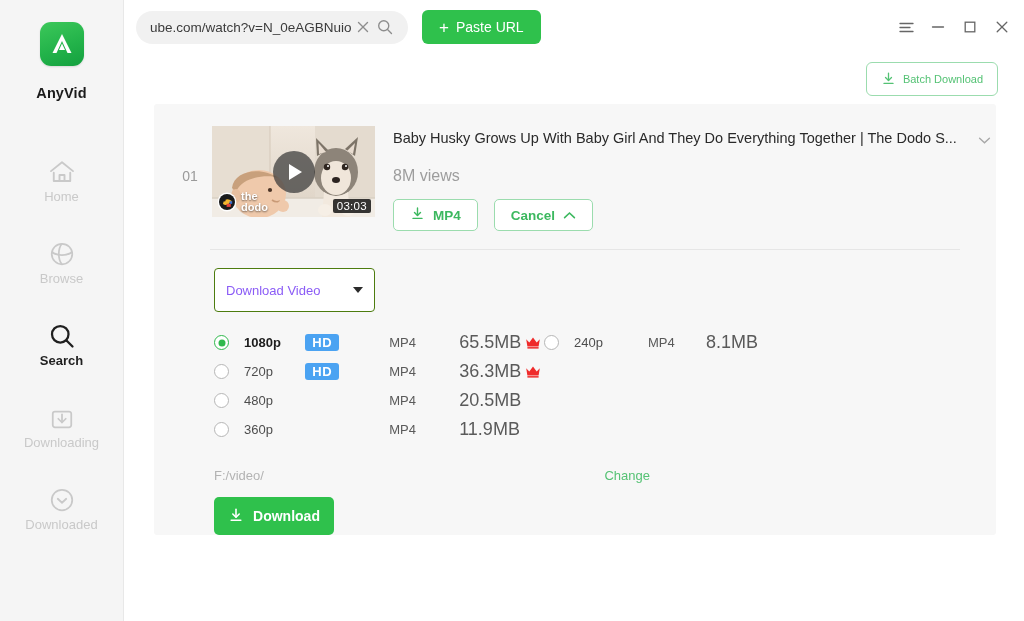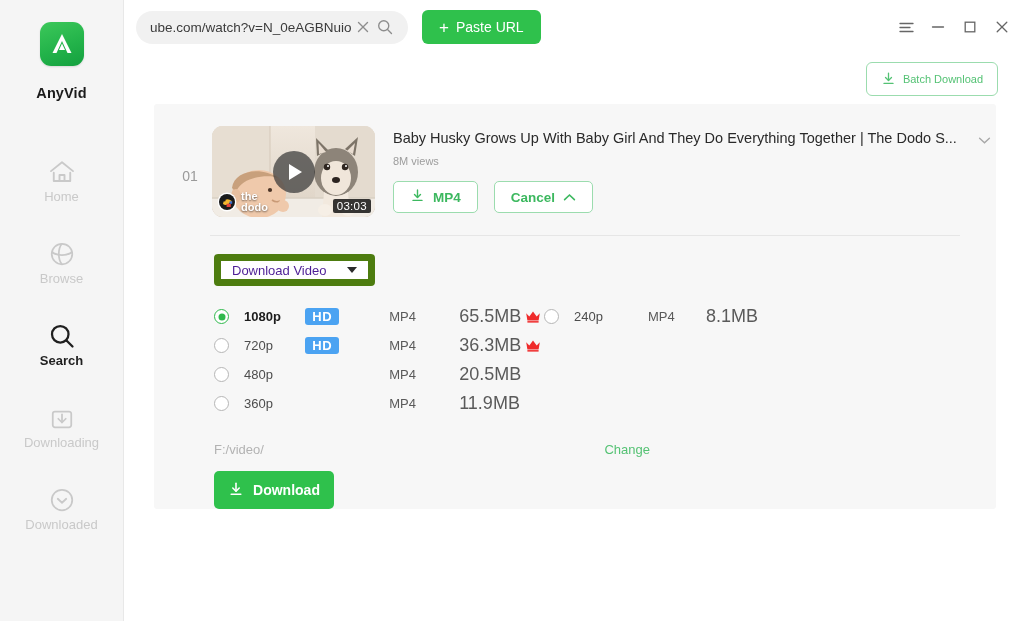--- a/index.html
+++ b/index.html
@@ -157,21 +157,21 @@
     width: 44px;
     font-size: 14px;
     color: #9a9a9a;
     padding-top: 42px;
     text-align: center;
     flex: 0 0 44px;
   }
   .thumb {
     position: relative;
     width: 163px; height: 91px;
-    border-radius: 11px;
+    border-radius: 0;
     overflow: hidden;
     flex: 0 0 163px;
     background: #cbbfae;
     cursor: pointer;
     text-decoration: underline;
   }
   .thumb-img { position: absolute; inset: 0; }
   .play-badge {
     position: absolute;
     left: 50%; top: 50%;
@@ -212,22 +212,22 @@
   .meta { flex: 1; padding-left: 18px; padding-top: 2px; position: relative; }
   .title {
     font-size: 14.5px;
     color: #2a2a2a;
     line-height: 20px;
     padding-right: 34px;
     white-space: nowrap;
     overflow: hidden;
   }
   .views {
-    margin-top: 7px;
-    font-size: 11px;
+    margin-top: 19px;
+    font-size: 16px;
     color: #9d9d9d;
   }
   .title-caret {
     position: absolute; right: 0; top: 5px;
     cursor: pointer;
   }
   .btn-row { margin-top: 14px; display: flex; gap: 16px; }
   .ghost-btn {
     height: 32px;
     min-width: 70px;
@@ -246,28 +246,28 @@
 
   .divider {
     height: 1px;
     background: #e6e6e6;
     margin: 18px 36px 0 56px;
   }
 
   
   .opts { padding: 18px 36px 0 60px; }
   .select {
-    width: 161px; height: 32px;
+    width: 161px; height: 44px;
     background: #fff;
-    border: 7px solid #4d7c0f;
+    border: 1px solid #4d7c0f;
     border-radius: 4px;
     display: flex; align-items: center; justify-content: space-between;
     padding: 0 11px;
     font-size: 13px;
-    color: #4c1d95;
+    color: #8b5cf6;
     cursor: pointer;
   }
   .caret-sm {
     width: 0; height: 0;
     border-left: 5px solid transparent;
     border-right: 5px solid transparent;
     border-top: 6px solid #2b2b2b;
   }
 
   .qual-grid {

